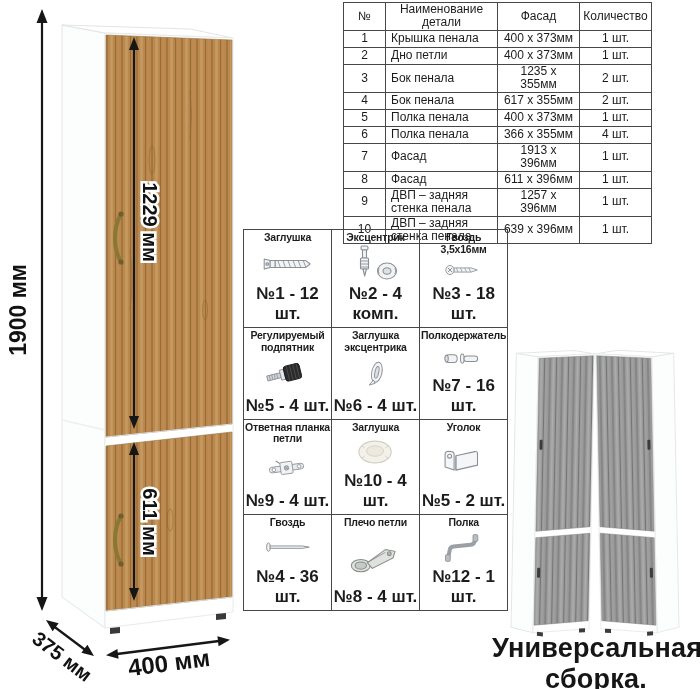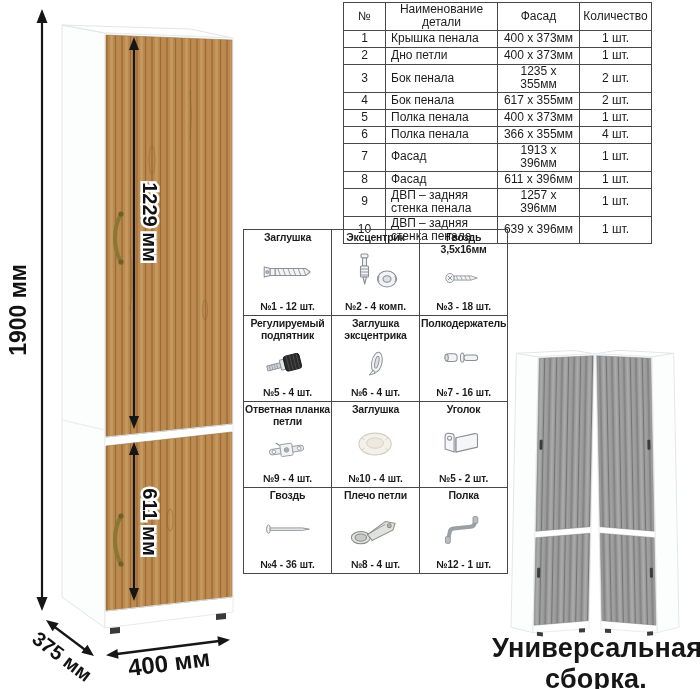--- a/index.html
+++ b/index.html
@@ -16,21 +16,21 @@
 
   
   table.hw{position:absolute;left:243px;top:229px;border-collapse:collapse;}
   .hw td.hw-cell{border:1.8px solid #474747;width:85px;height:81px;
                  padding:2px 1px;vertical-align:top;}
   .hw td.hw-empty{border:none;}
   .hw-inner{display:flex;flex-direction:column;height:100%;
             justify-content:space-between;align-items:center;text-align:center;}
   .hw-name{font-weight:bold;font-size:10.5px;line-height:1.12;
            white-space:pre-line;letter-spacing:-0.2px;}
-  .hw-qty{font-weight:bold;font-size:10px;padding-bottom:1px;}
+  .hw-qty{font-weight:bold;font-size:17px;padding-bottom:1px;}
   .icon{display:block;}
 
   
   .main-svg{position:absolute;left:0;top:0;}
   .mini-svg{position:absolute;left:495px;top:340px;}
   .dim-label{font-family:"Liberation Sans",sans-serif;font-weight:bold;fill:#121212;}
 
   
   .caption{position:absolute;left:492px;top:633px;width:208px;text-align:center;
            font-size:27px;font-weight:bold;color:#161616;letter-spacing:0.2px;}

